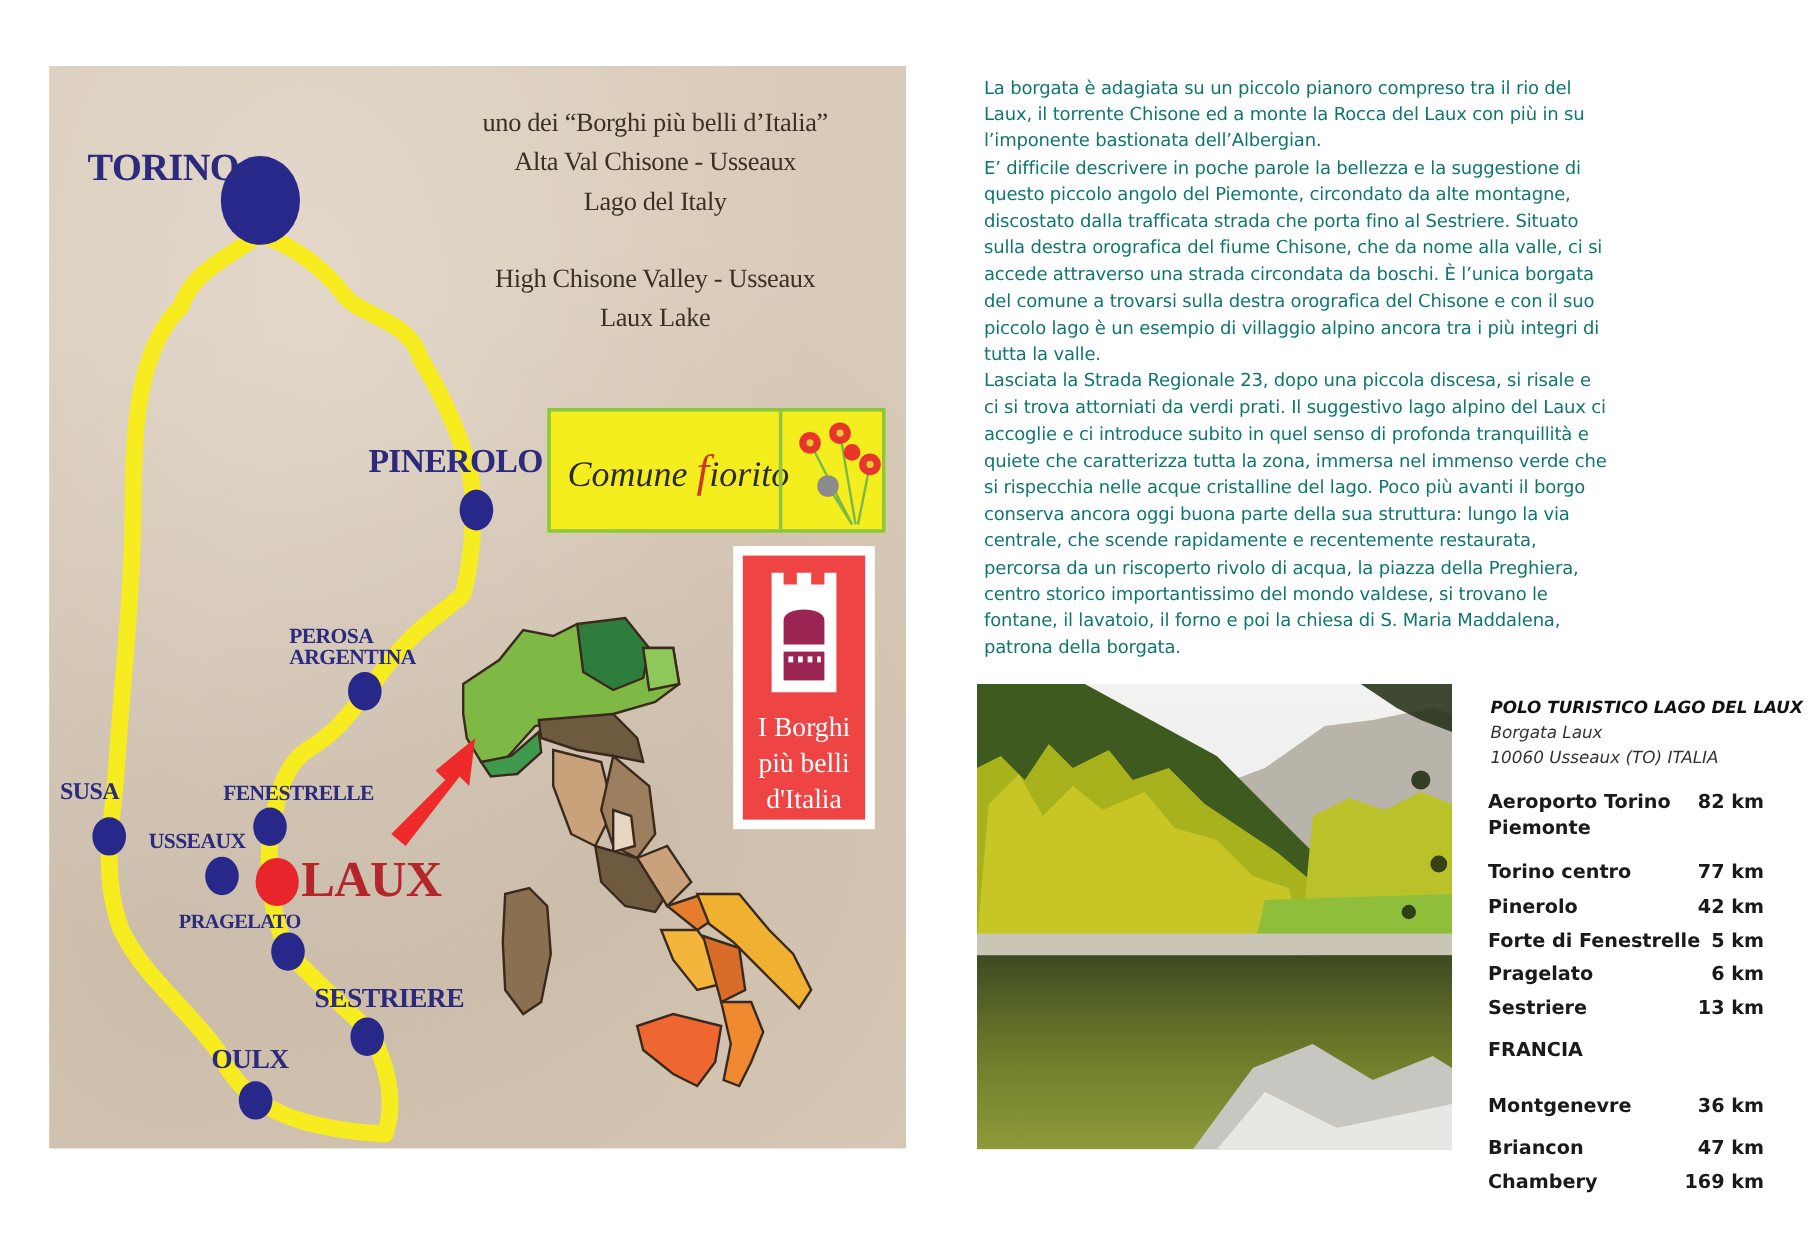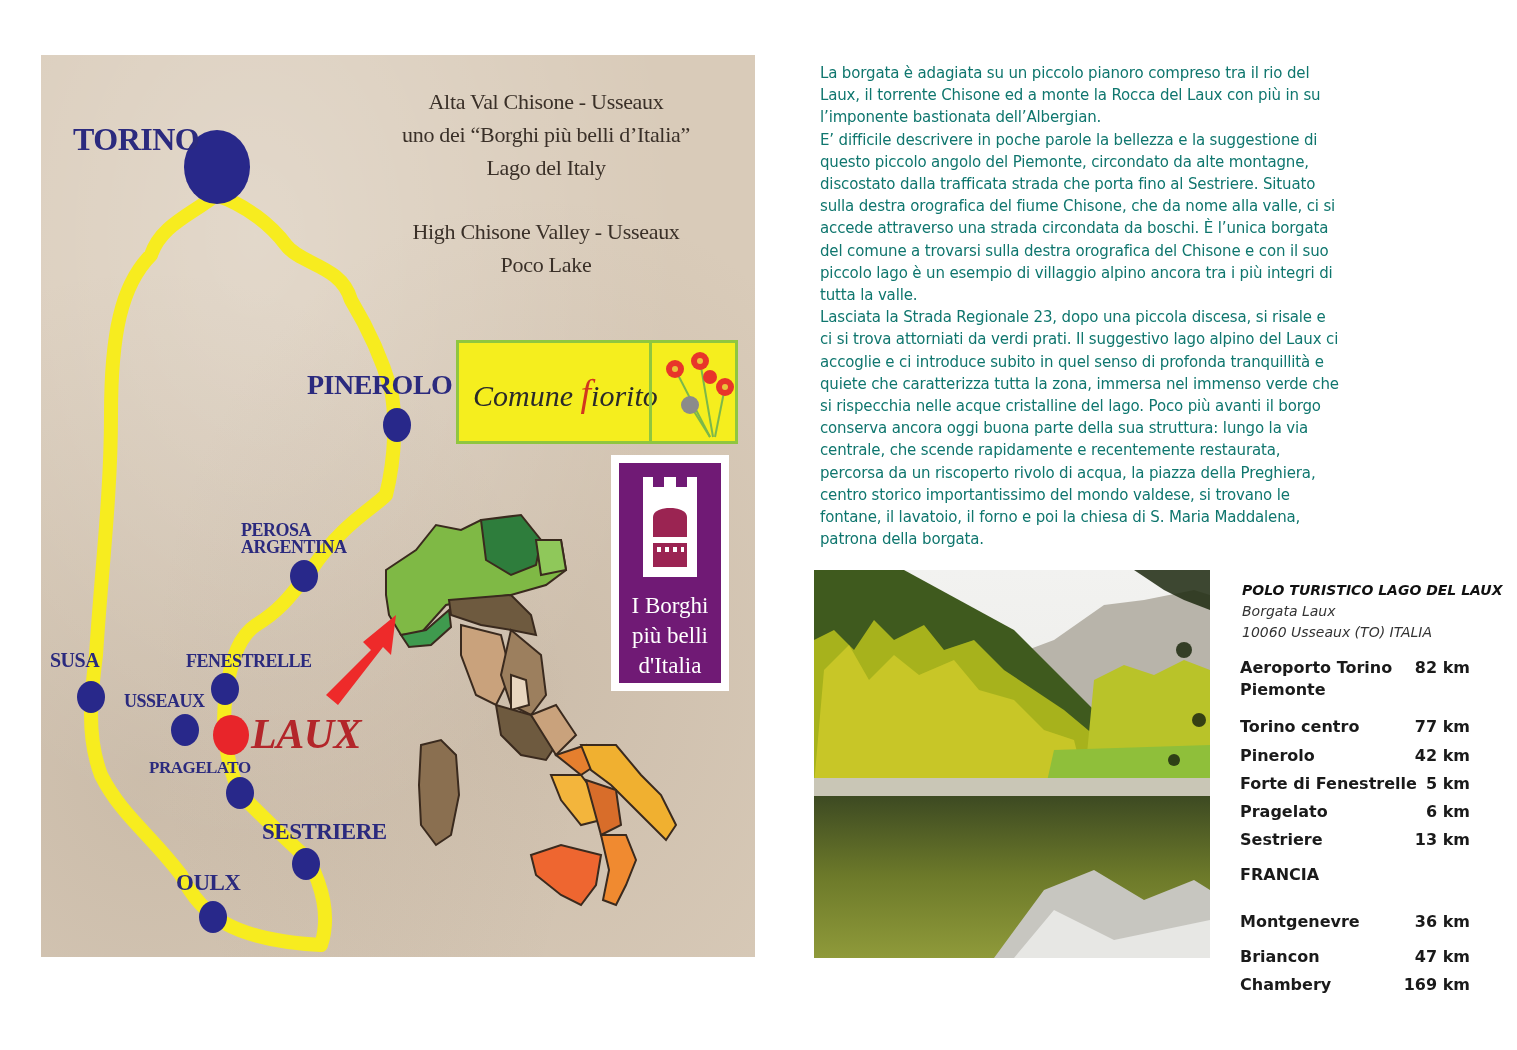--- a/index.html
+++ b/index.html
@@ -21,21 +21,21 @@
   .city.mid { font-size:28px; }
   .city.sm  { font-size:18px; line-height:17px; }
   .city.laux { color:#b3262a; font-size:42px; }
 
   .fiorito { position:absolute; left:415px; top:285px; width:282px; height:104px; background:#f5ee1e; border:3px solid #8fc640; box-sizing:border-box; }
   .fiorito .divider { position:absolute; left:190px; top:0; width:3px; height:100%; background:#8fc640; }
   .fiorito .txt { position:absolute; left:14px; top:28px; font-family:"Liberation Serif", serif; font-style:italic; font-size:30px; color:#2a2a2a; }
   .fiorito .txt .f { color:#d2371e; font-size:38px; }
 
   .borghi { position:absolute; left:570px; top:400px; width:118px; height:236px; background:#fff; }
-  .borghi .inner { position:absolute; left:8px; top:8px; right:8px; bottom:8px; background:#701a75; }
+  .borghi .inner { position:absolute; left:8px; top:8px; right:8px; bottom:8px; background:#ef4444; }
   .borghi .label { position:absolute; left:0; right:0; top:128px; text-align:center; color:#fff;
     font-family:"Liberation Serif", serif; font-size:23px; line-height:30px; }
 
   
   .desc { position:absolute; left:820px; top:62px; width:520px; font-family:"DejaVu Sans", sans-serif;
     font-size:15px; line-height:22.2px; color:#0f766e; letter-spacing:-0.15px; }
   .desc p { margin:0; }
 
   
   .photo { position:absolute; left:814px; top:570px; width:396px; height:388px; overflow:hidden; }
@@ -85,39 +85,39 @@
       <ellipse cx="184" cy="634" rx="14" ry="16"></ellipse>
       <ellipse cx="144" cy="675" rx="14" ry="16"></ellipse>
       <ellipse cx="199" cy="738" rx="14" ry="16"></ellipse>
       <ellipse cx="265" cy="809" rx="14" ry="16"></ellipse>
       <ellipse cx="172" cy="862" rx="14" ry="16"></ellipse>
     </g>
     <ellipse cx="190" cy="680" rx="18" ry="20" fill="#e8252a"></ellipse>
   </svg>
 
   <div class="poster-title" style="top:30px;">
+    <div>uno dei “Borghi più belli d’Italia”</div>
     <div>Alta Val Chisone - Usseaux</div>
-    <div>uno dei “Borghi più belli d’Italia”</div>
     <div>Lago del Italy</div>
   </div>
   <div class="poster-title" style="top:160px;text-align:center;">
     <div>High Chisone Valley - Usseaux</div>
-    <div>Poco Lake</div>
+    <div>Laux Lake</div>
   </div>
 
   <div class="city big" style="left:32px; top:66px;">Torino</div>
   <div class="city mid" style="left:266px; top:314px;">Pinerolo</div>
   <div class="city sm" style="left:200px; top:467px;">
     <div>Perosa</div>
     <div>Argentina</div>
   </div>
   <div class="city" style="left:9px; top:594px; font-size:20px;">Susa</div>
   <div class="city" style="left:145px; top:596px; font-size:18px;">Fenestrelle</div>
   <div class="city" style="left:83px; top:636px; font-size:18px;">Usseaux</div>
-  <div class="city laux" style="left:210px; top:655px;font-style:italic;">LAUX</div>
+  <div class="city laux" style="left:210px; top:655px;">LAUX</div>
   <div class="city" style="left:108px; top:703px; font-size:17px;">Pragelato</div>
   <div class="city" style="left:221px; top:764px; font-size:23px;">Sestriere</div>
   <div class="city" style="left:135px; top:815px; font-size:23px;">Oulx</div>
 
   <div class="fiorito">
     <div class="txt"><span>Comune </span><span class="f">f</span><span>iorito</span></div>
     <div class="divider"></div>
     <svg style="position:absolute; left:196px; top:4px;" width="80" height="94" viewBox="0 0 80 94">
       <g stroke="#7bb84a" stroke-width="2" fill="none">
           <path d="M20,22 L55,90"></path>

